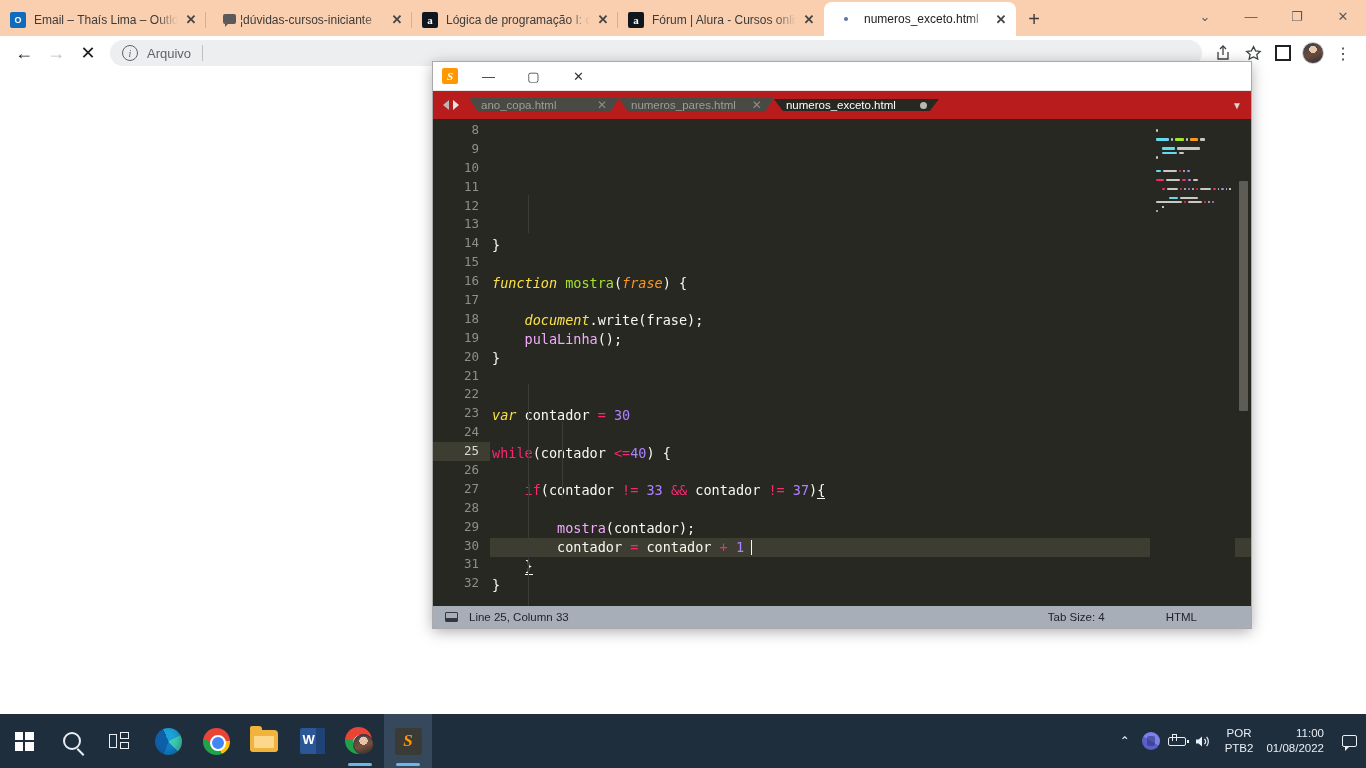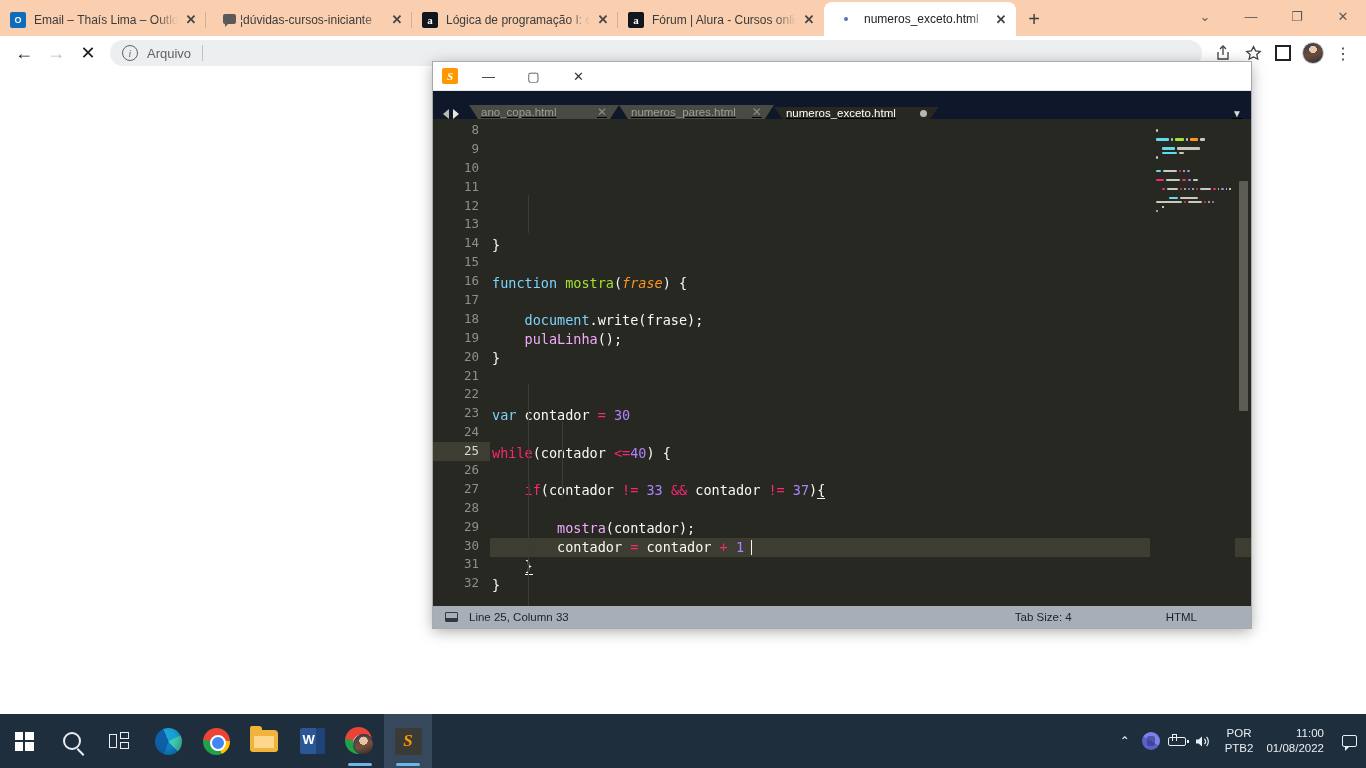--- a/index.html
+++ b/index.html
@@ -117,23 +117,22 @@
   }
   .st-title-text { font-size:12px; color:#222; flex:1 1 auto; white-space:nowrap; overflow:hidden;}
   .st-wc { width:45px;height:29px; display:flex;align-items:center;justify-content:center;
      font-size:13px; color:#333; }
   .st-menu {
     height:24px; background:#fff; display:flex; align-items:center; padding-left:10px;
     flex:0 0 24px; border-bottom:1px solid #efefef;
   }
   .st-menu span { font-size:12px; color:#1a1a1a; margin-right:15px; }
   .st-tabbar {
-    height:28px; background:#0f172a; display:flex; align-items:flex-end; flex:0 0 28px;
+    height:28px; background:#b91c1c; display:flex; align-items:center; flex:0 0 28px;
     position:relative;
-    text-decoration:underline;
   }
   .st-arrows { width:36px; display:flex; align-items:center; justify-content:center; gap:4px; color:#9a9a93;}
   .st-tri { width:0;height:0;border-top:5px solid transparent;border-bottom:5px solid transparent; }
   .st-tri.l { border-right:6px solid #b9b9b2; }
   .st-tri.r { border-left:6px solid #e6e6e0; }
   .st-tab {
     display:flex; align-items:center; padding:0 12px; font-size:11.5px;
     color:#9e9e96; background:#4a4a44; position:relative; min-width:150px;
     clip-path:polygon(0 0,100% 0,calc(100% - 9px) 100%,9px 100%);
   }
@@ -157,21 +156,21 @@
   .gutter div.cur { background:#3e3d32; color:#d8d8d2; }
   .code {
     flex:1 1 auto; position:relative; padding-top:2px; overflow:hidden;
     font-family:"DejaVu Sans Mono", monospace; font-size:13.5px; color:#f8f8f2;
     white-space:pre;
   }
   .code .ln { height:18.9px; line-height:18.9px; padding-left:2px; }
   .code .ln.cur { background:#3e3d32; }
   .ind { position:absolute; top:0; bottom:0; width:1px; background:#3b3c35; }
   .kw    { color:#f92672; }
-  .kwb   { color:#7dd3fc; }
+  .kwb   { color:#fde047; font-style:italic; }
   .fn    { color:#a6e22e; }
   .param { color:#fd971f; font-style:italic; }
   .num   { color:#ae81ff; }
   .op    { color:#f92672; }
   .cal   { color:#f0abfc; }
   .brmatch { border-bottom:1px solid #f8f8f2; }
   .caret { display:inline-block; width:1px; height:15px; background:#f8f8f0;
      vertical-align:-3px; margin-left:7px; }
 
   .minimap {
@@ -184,21 +183,21 @@
   .vscroll { position:absolute; right:2px; top:0; width:12px; bottom:0; }
   .vthumb { position:absolute; right:1px; width:9px; background:#5d5d56; border-radius:1px; }
 
   .st-status {
     height:22px; flex:0 0 22px; background:#a8aeb8; display:flex; align-items:center;
     padding:0 12px; font-size:11.5px; color:#20242c;
   }
   .st-status .mon { width:13px;height:10px; border:1.4px solid #33373f; border-radius:1px;
      margin-right:11px; position:relative; }
   .st-status .mon::after{content:"";position:absolute;left:0;right:0;bottom:0;height:3px;background:#33373f;}
-  .st-status .right { margin-left:auto; display:flex; gap:94px; padding-right:42px;}
+  .st-status .right { margin-left:auto; display:flex; gap:61px; padding-right:42px;}
 
   
   #taskbar {
     position:absolute; left:0; bottom:0; width:1366px; height:54px; background:#1f2e3d;
     display:flex; align-items:center;
   }
   .tb-item { width:48px; height:54px; display:flex; align-items:center; justify-content:center;
      position:relative; }
   .tb-item.running::after {
     content:""; position:absolute; bottom:2px; left:12px; width:24px; height:3px;

